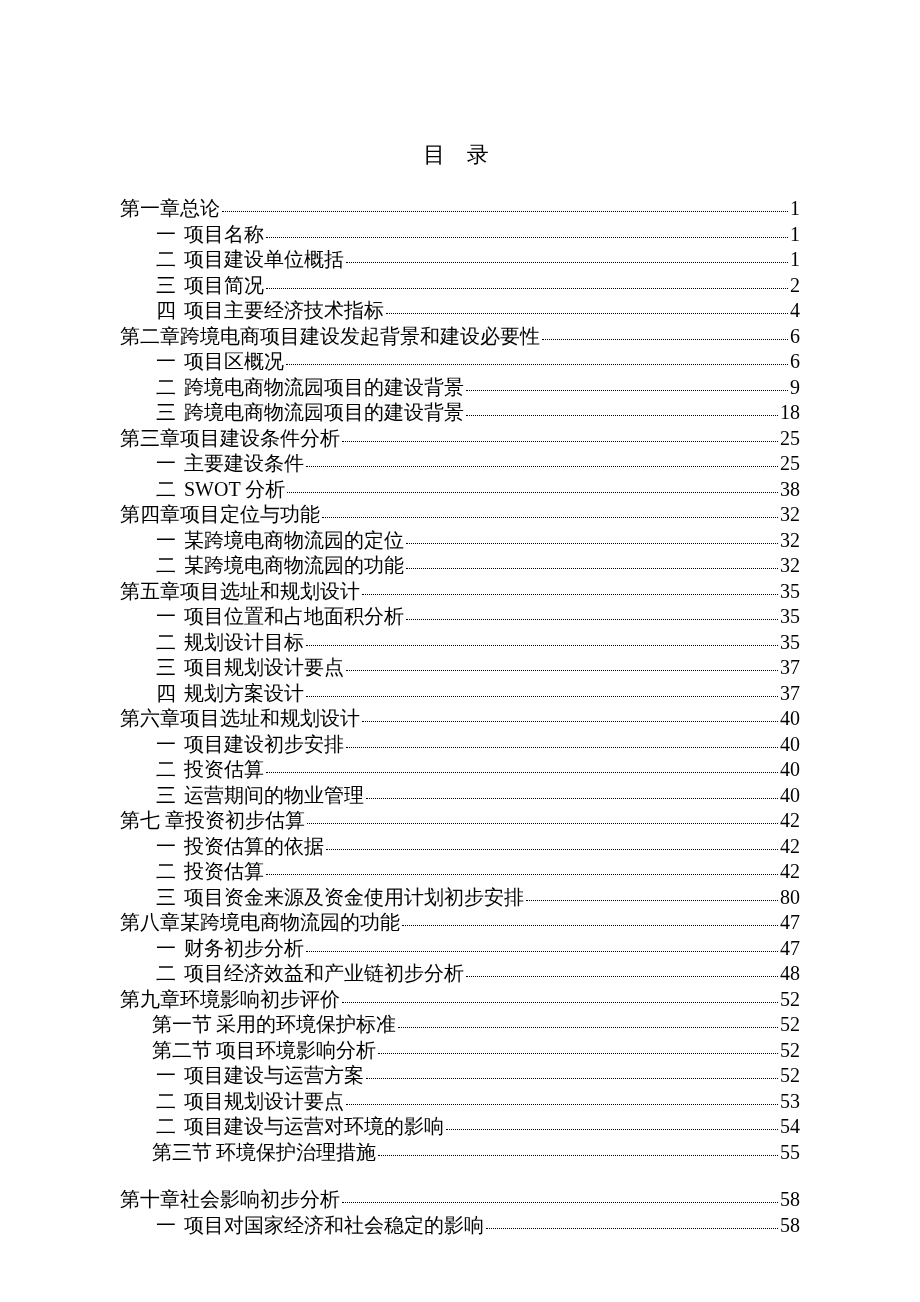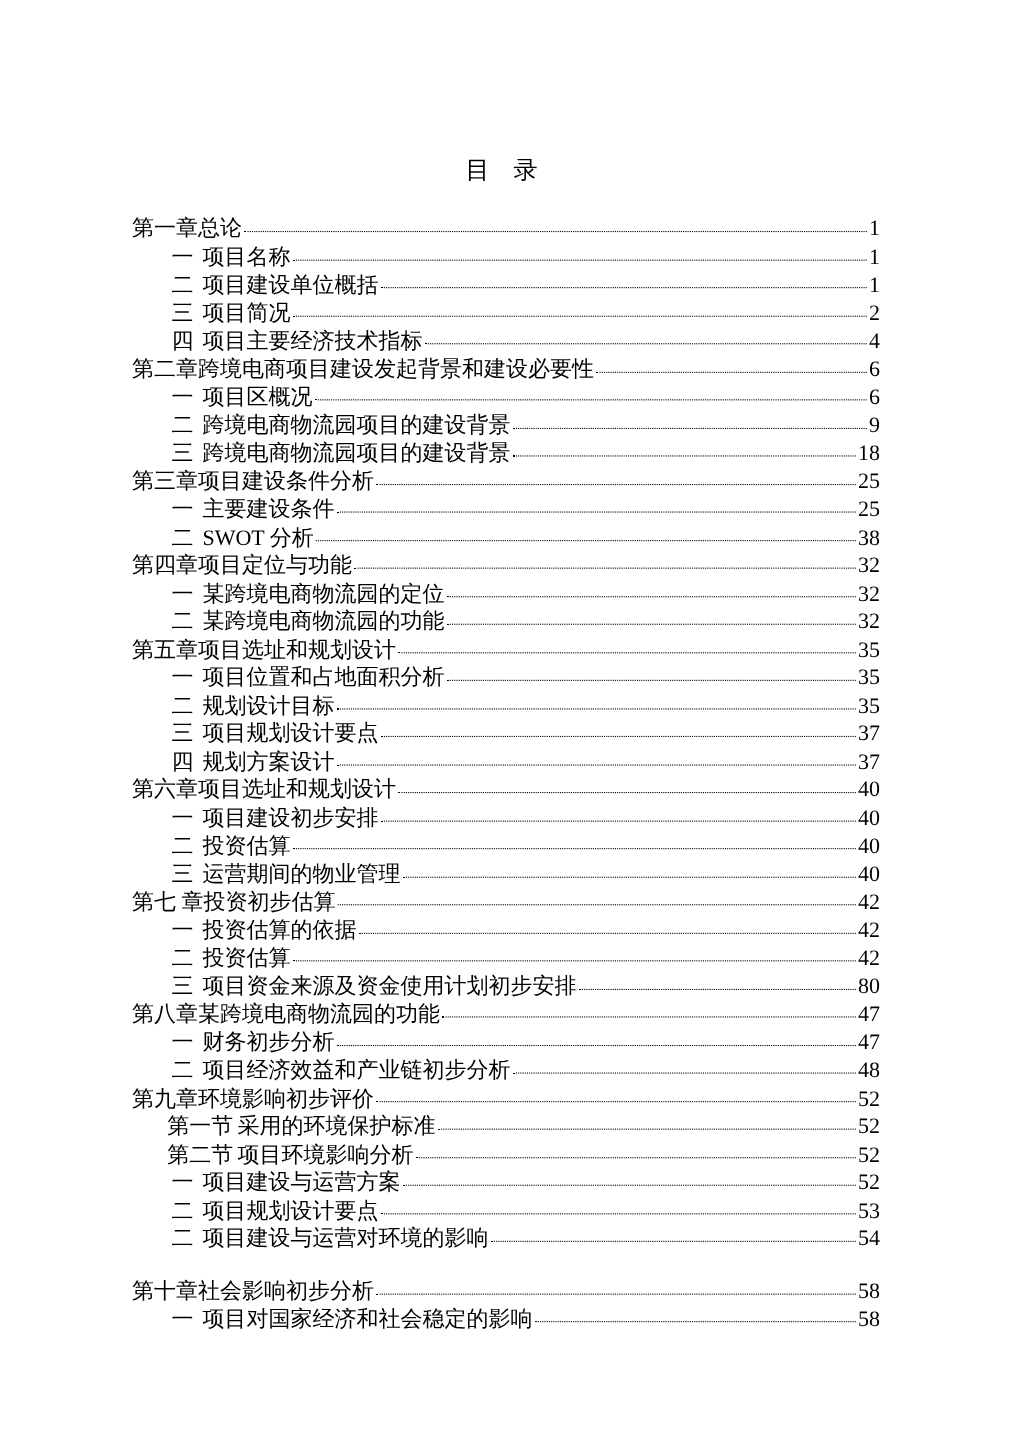--- a/index.html
+++ b/index.html
@@ -298,20 +298,26 @@
       <span class="toc-text">项目规划设计要点</span>
       <span class="toc-dots"></span>
       <span class="toc-page">53</span>
     </div>
     <div class="toc-row level-sub">
       <span class="toc-label">二</span>
       <span class="toc-text">项目建设与运营对环境的影响</span>
       <span class="toc-dots"></span>
       <span class="toc-page">54</span>
     </div>
+    <div class="toc-row level-section">
+      <span class="toc-label">第三节</span>
+      <span class="toc-text">环境保护治理措施</span>
+      <span class="toc-dots"></span>
+      <span class="toc-page">55</span>
+    </div>
     <div class="gap"></div>
     <div class="toc-row level-chapter">
       <span class="toc-label">第十章</span>
       <span class="toc-text">社会影响初步分析</span>
       <span class="toc-dots"></span>
       <span class="toc-page">58</span>
     </div>
     <div class="toc-row level-sub">
       <span class="toc-label">一</span>
       <span class="toc-text">项目对国家经济和社会稳定的影响</span>

